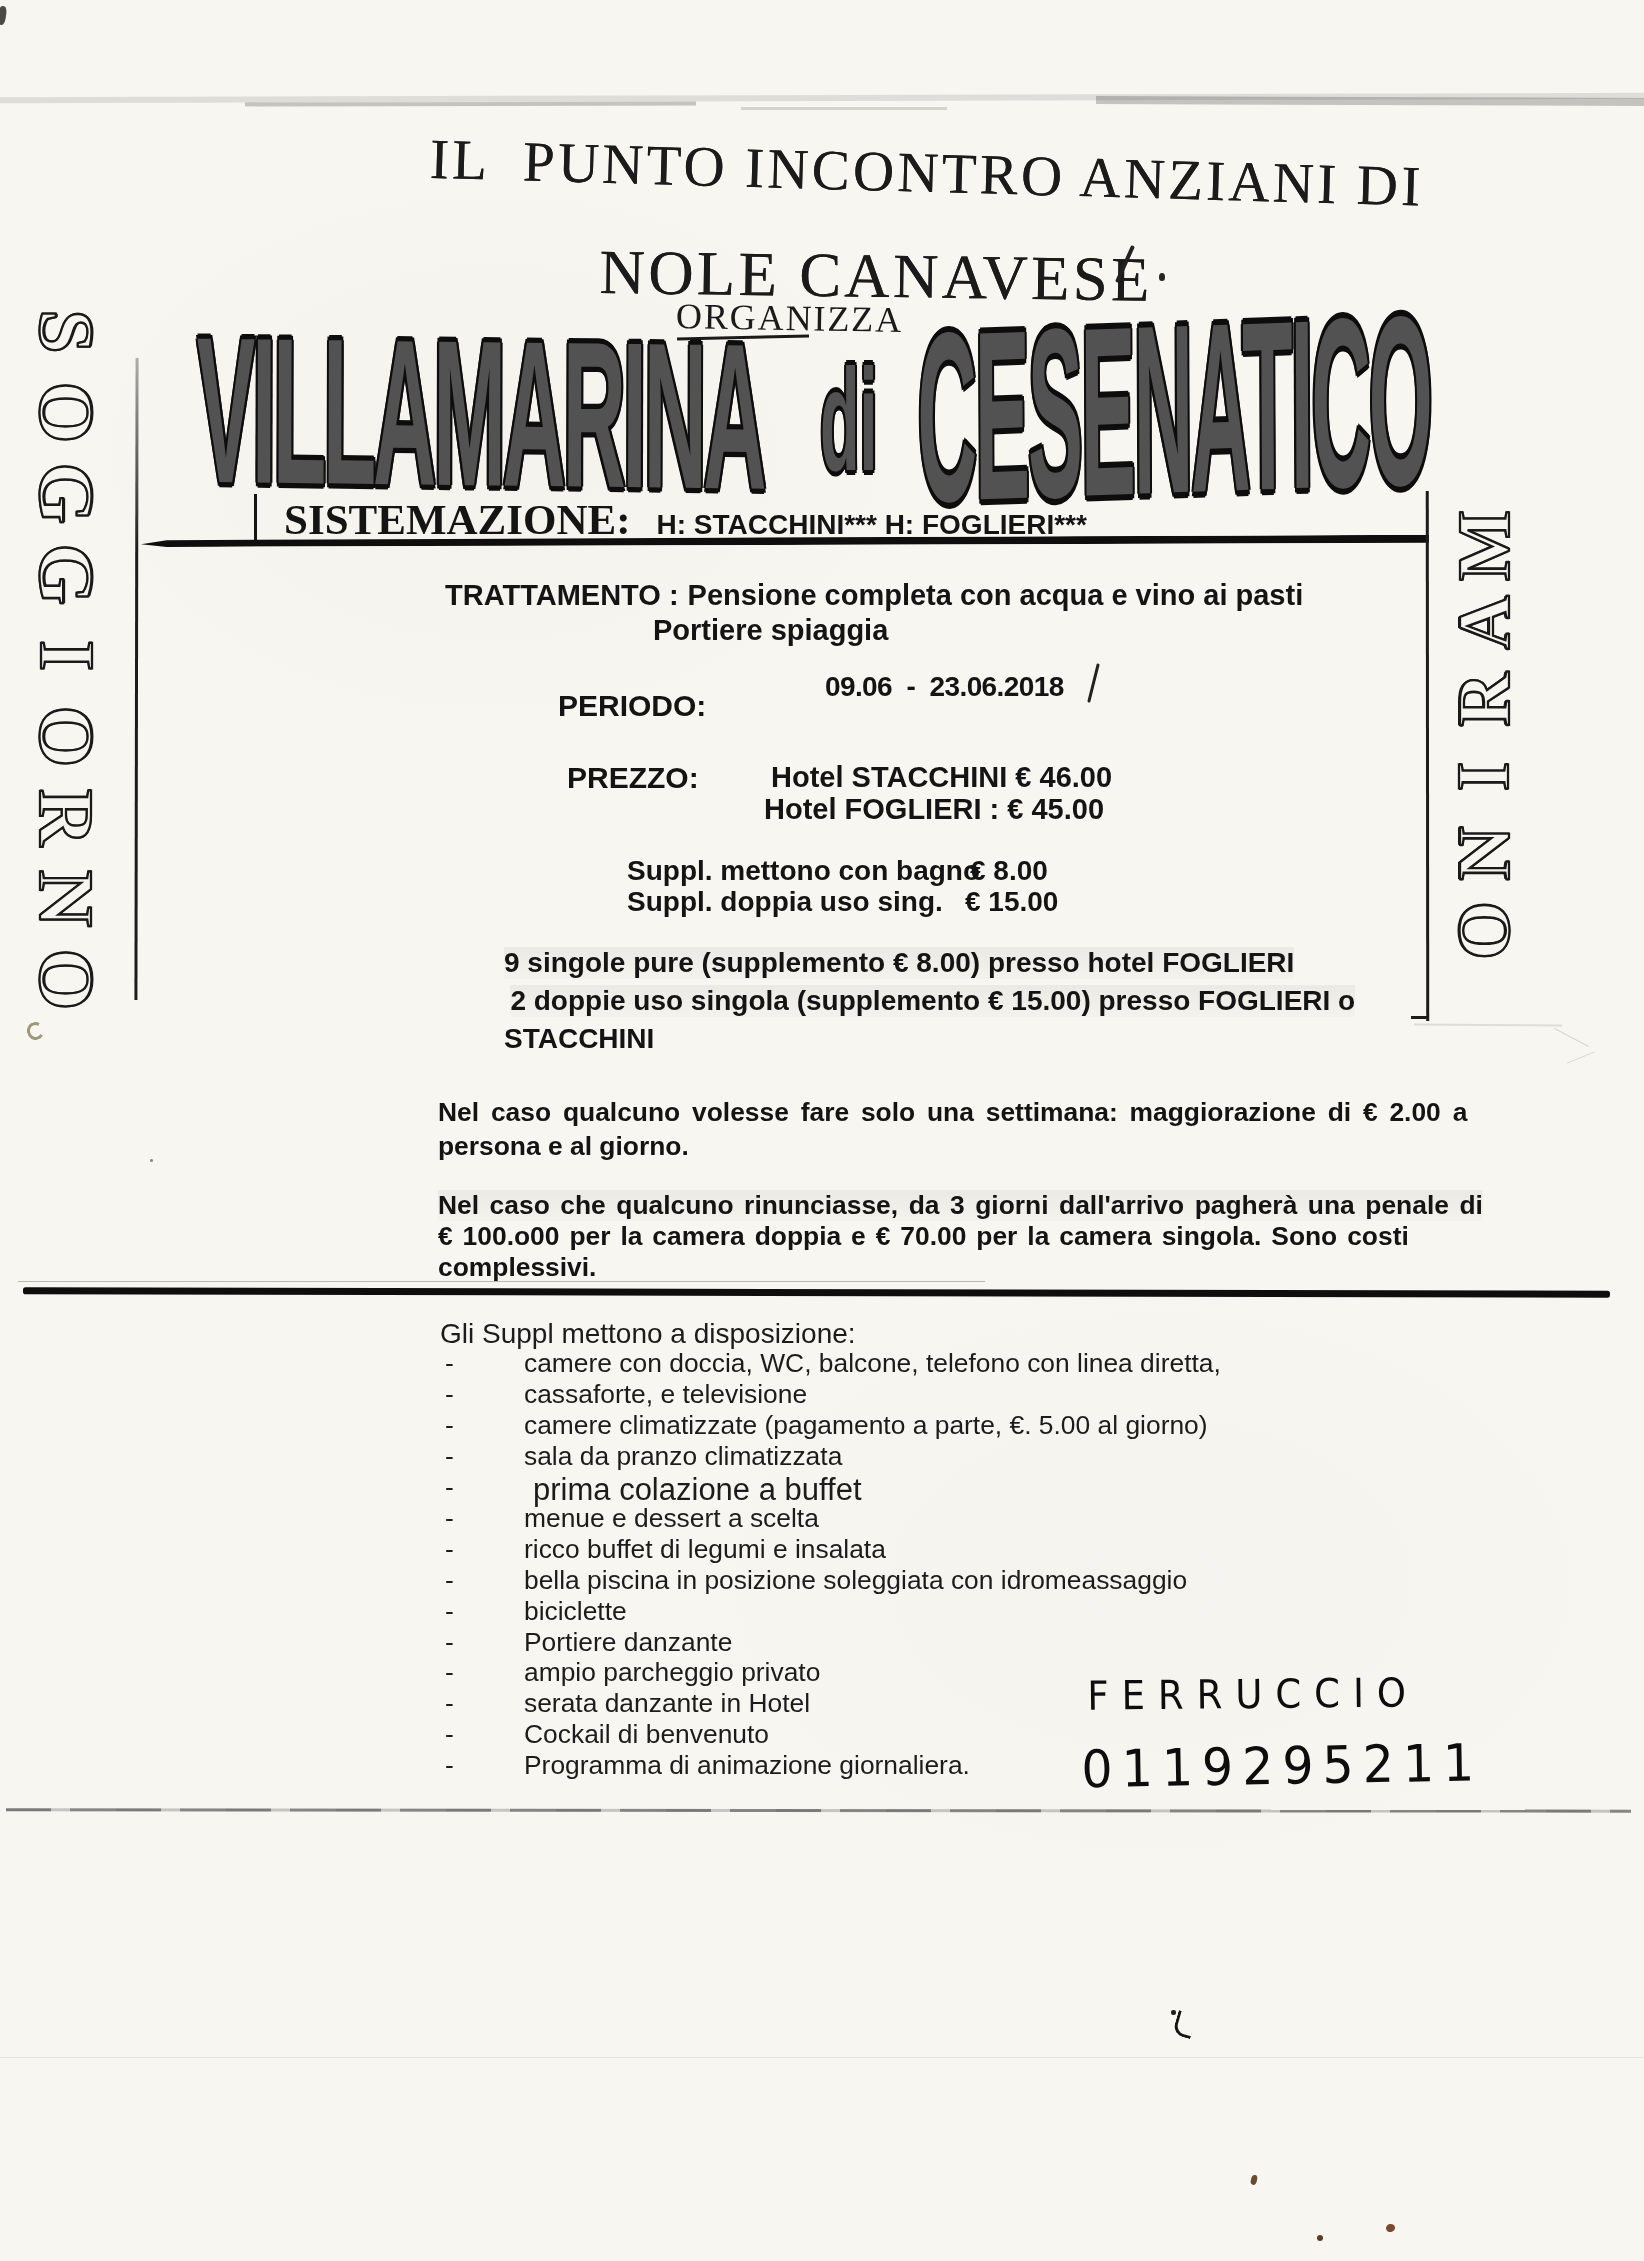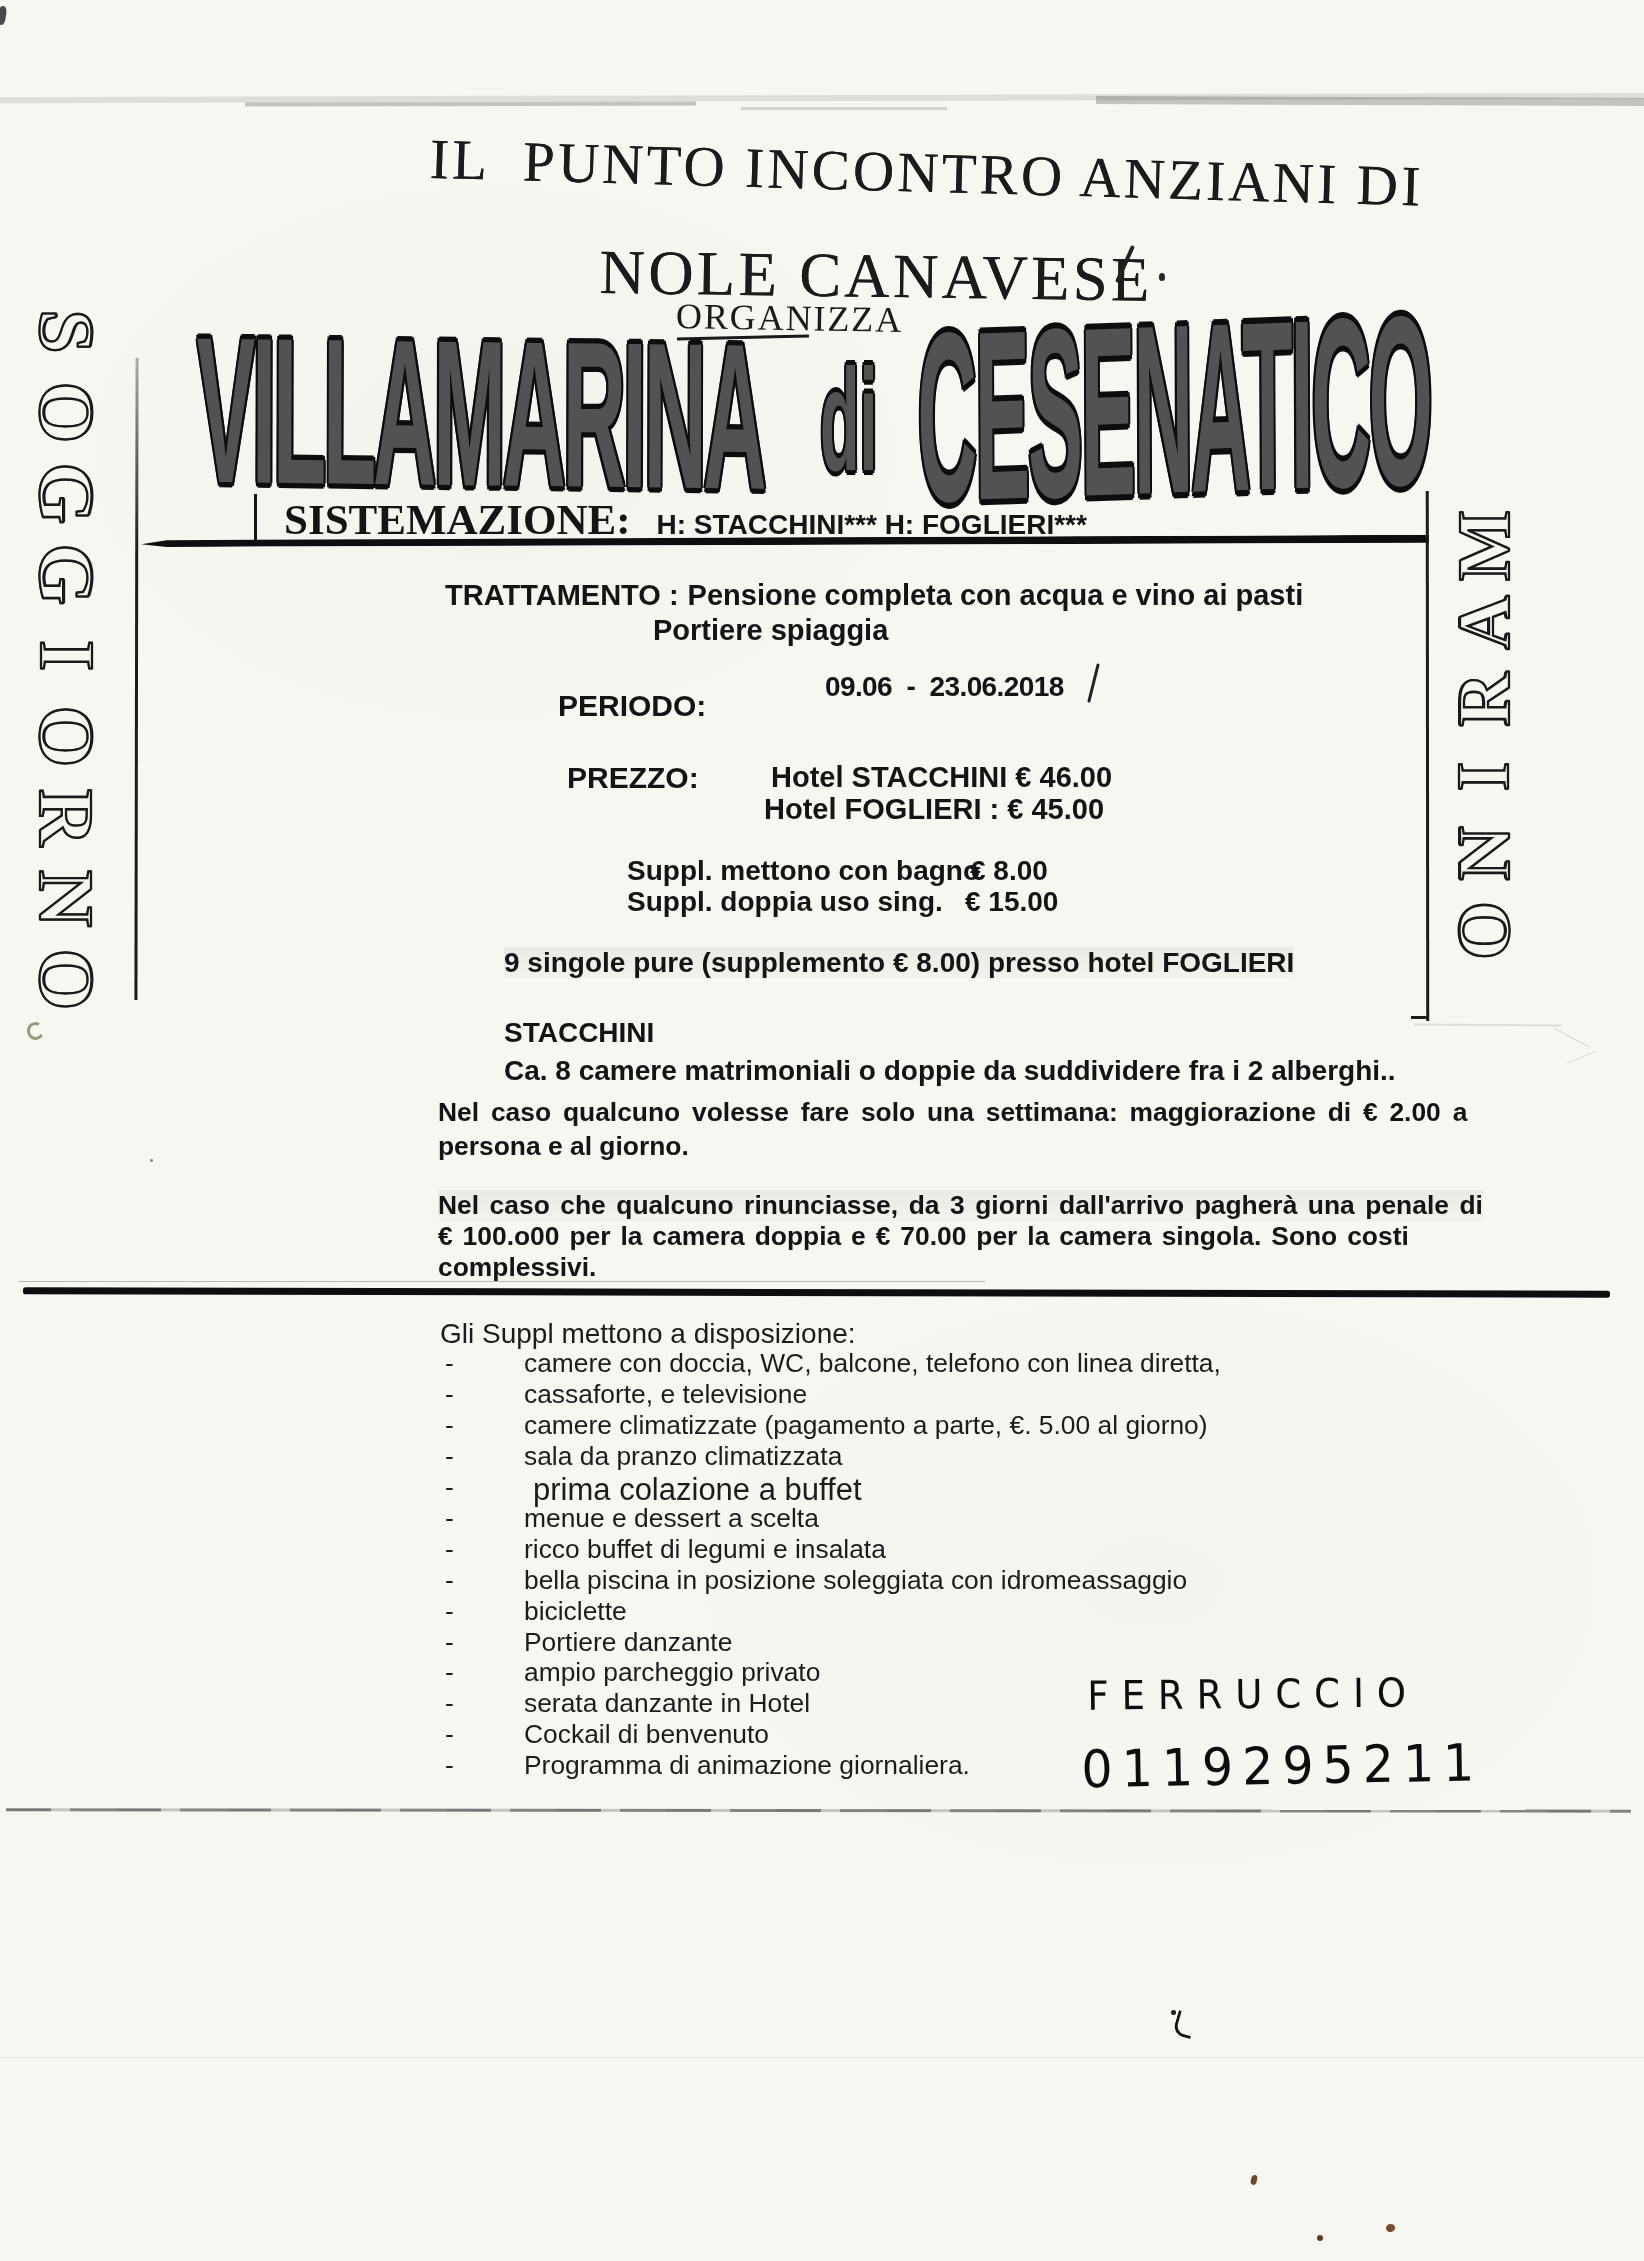--- a/index.html
+++ b/index.html
@@ -142,23 +142,22 @@
   <div class="abs b" style="left:771px;top:761px;font-size:29px;">Hotel STACCHINI € 46.00</div>
   <div class="abs b" style="left:764px;top:793px;font-size:29px;">Hotel FOGLIERI : € 45.00</div>
 
   <div class="abs b" style="left:627px;top:855px;font-size:28px;">Suppl. mettono con bagno</div>
   <div class="abs b" style="left:970px;top:855px;font-size:28px;">€ 8.00</div>
   <div class="abs b" style="left:627px;top:886px;font-size:28px;">Suppl. doppia uso sing.</div>
   <div class="abs b" style="left:965px;top:886px;font-size:28px;">€ 15.00</div>
 
   <div class="abs" style="left:504px;top:947px;line-height:32px;">
     <div class="b shade" style="font-size:28px;display:inline-block;">9 singole pure (supplemento € 8.00) presso hotel FOGLIERI</div><br>
-    <br>
+    <div class="b shade" style="font-size:28px;display:inline-block;margin-left:6.4px;">2 doppie uso singola (supplemento € 15.00) presso FOGLIERI o</div><br>
     <div class="b" style="font-size:28px;display:inline-block;">STACCHINI</div><br>
-    <div class="b" style="font-size:28px;display:inline-block;">Ca. 8 camere matrimoniali o doppie da suddividere fra i 2 alberghi..</div>
   </div>
 
   <div class="abs b" style="left:438px;top:1097px;font-size:26.4px;word-spacing:4.5px;">Nel caso qualcuno volesse fare solo una settimana: maggiorazione di € 2.00 a</div>
   <div class="abs b" style="left:438px;top:1131px;font-size:26.4px;">persona e al giorno.</div>
 
   <div class="abs b shade" style="left:438px;top:1190px;font-size:26.4px;word-spacing:3.2px;">Nel caso che qualcuno rinunciasse, da 3 giorni dall'arrivo pagherà una penale di</div>
   <div class="abs b" style="left:438px;top:1221px;font-size:26.4px;word-spacing:2.6px;">€ 100.o00 per la camera doppia e € 70.00 per la camera singola. Sono costi</div>
   <div class="abs b" style="left:438px;top:1252px;font-size:26.4px;">complessivi.</div>
 
   <div class="abs" style="left:18px;top:1281px;width:967px;height:1.3px;background:rgba(0,0,0,.25);"></div>

